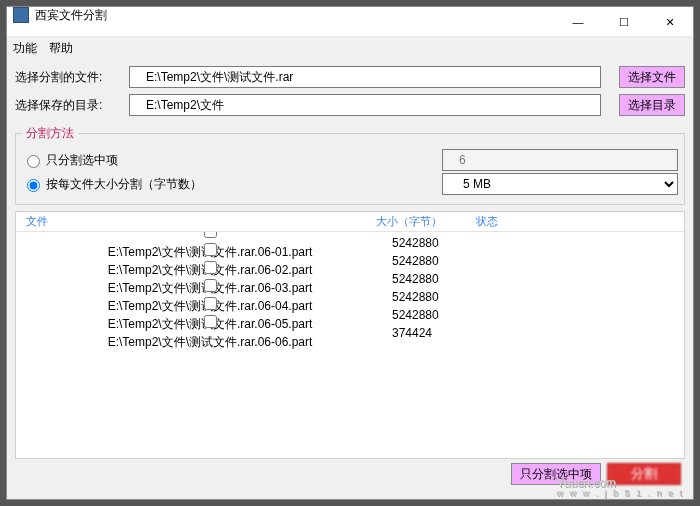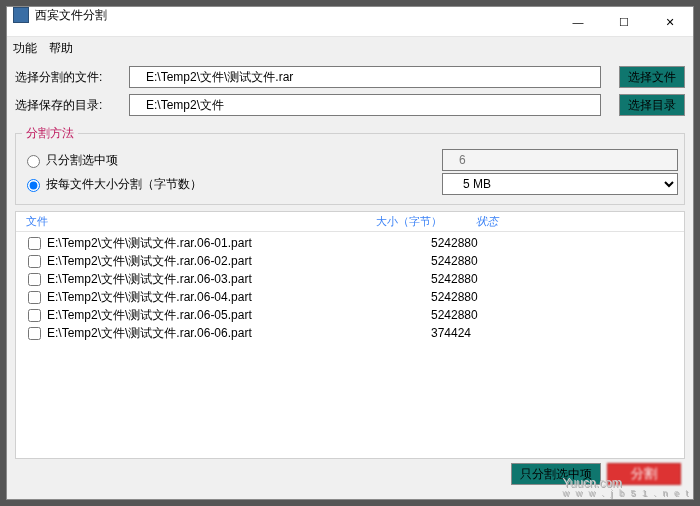--- a/index.html
+++ b/index.html
@@ -80,21 +80,21 @@
     flex: 1;
   }
   input.textfield.num {
     background: #f4f4f4;
     color: #777;
   }
   .btn {
     height: 22px;
     min-width: 66px;
     border: 1px solid #8a8a8a;
-    background: #0f766e;
+    background: #f0abfc;
     font-family: inherit;
     font-size: 12px;
     padding: 0 8px;
   }
   fieldset.groupbox {
     border: 1px solid #d0d0d0;
     margin: 4px 0 2px 0;
     padding: 6px 6px 8px 6px;
   }
   fieldset.groupbox legend {
@@ -127,41 +127,42 @@
   .list-header {
     height: 20px;
     display: flex;
     align-items: center;
     border-bottom: 1px solid #e3e3e3;
     font-size: 11px;
     color: #3b82f6;
   }
   .col-file { width: 360px; padding-left: 10px; }
   .col-size { width: 100px; }
-  .col-status { flex: 1; font-style: italic; }
+  .col-status { flex: 1; }
   .list-body {
     flex: 1;
     overflow: auto;
     padding-top: 2px;
   }
   .list-row {
     display: flex;
     align-items: center;
     height: 18px;
     font-size: 12px;
     color: #000;
   }
   .list-row .cell-file {
-    width: 415px;
+    width: 376px;
     padding-left: 12px;
     display: flex;
     align-items: center;
     gap: 6px;
     white-space: nowrap;
     overflow: hidden;
+    flex-direction: column;
   }
   .list-row .cell-file input[type="checkbox"] {
     margin: 0;
     width: 13px; height: 13px;
   }
   .list-row .cell-size { width: 100px; }
   .list-row .cell-status { flex: 1; }
   .footer {
     height: 30px;
     display: flex;
@@ -172,21 +173,21 @@
   }
   .btn-wide { min-width: 86px; }
   .btn-red {
     background: #d33; color: #fff;
     border: 1px solid #b22;
     min-width: 74px; height: 22px;
     filter: blur(1px);
   }
   .watermark {
     position: absolute;
-    right: 10px; bottom: 8px;
+    right: 16px; bottom: 8px;
     font-size: 12px;
     color: #d0d0d0;
     text-shadow: 1px 1px 0 #aaa;
     pointer-events: none;
   }
   .watermark .sub { font-size: 9px; color: #bbb; letter-spacing: 2px; display:block; text-align:right; margin-top:-2px;}
 </style>
 </head>
 <body>
 

